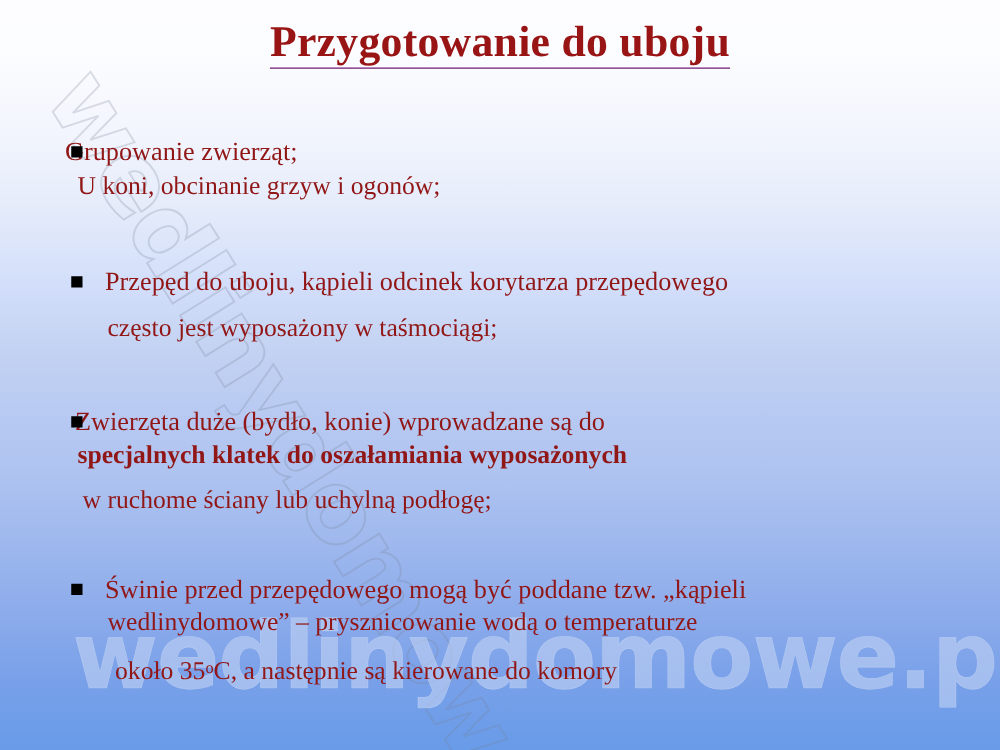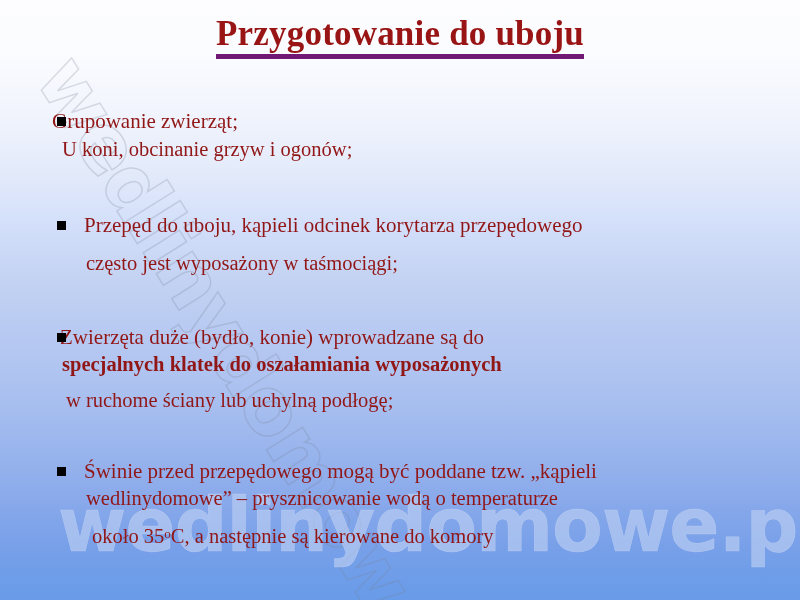--- a/index.html
+++ b/index.html
@@ -81,21 +81,21 @@
     top: 14px;
     left: 0;
     width: 800px;
     text-align: center;
     font-size: 35px;
     font-weight: 700;
     color: #991414;
     letter-spacing: 0.2px;
   }
   #slide-title .tt {
-    border-bottom: 5px solid #701a75;
+    border-bottom: 1px solid #701a75;
     padding-bottom: 1px;
   }
 
   #bullet-list {
     position: absolute;
     top: 108px;
     left: 0;
     width: 800px;
   }
 

